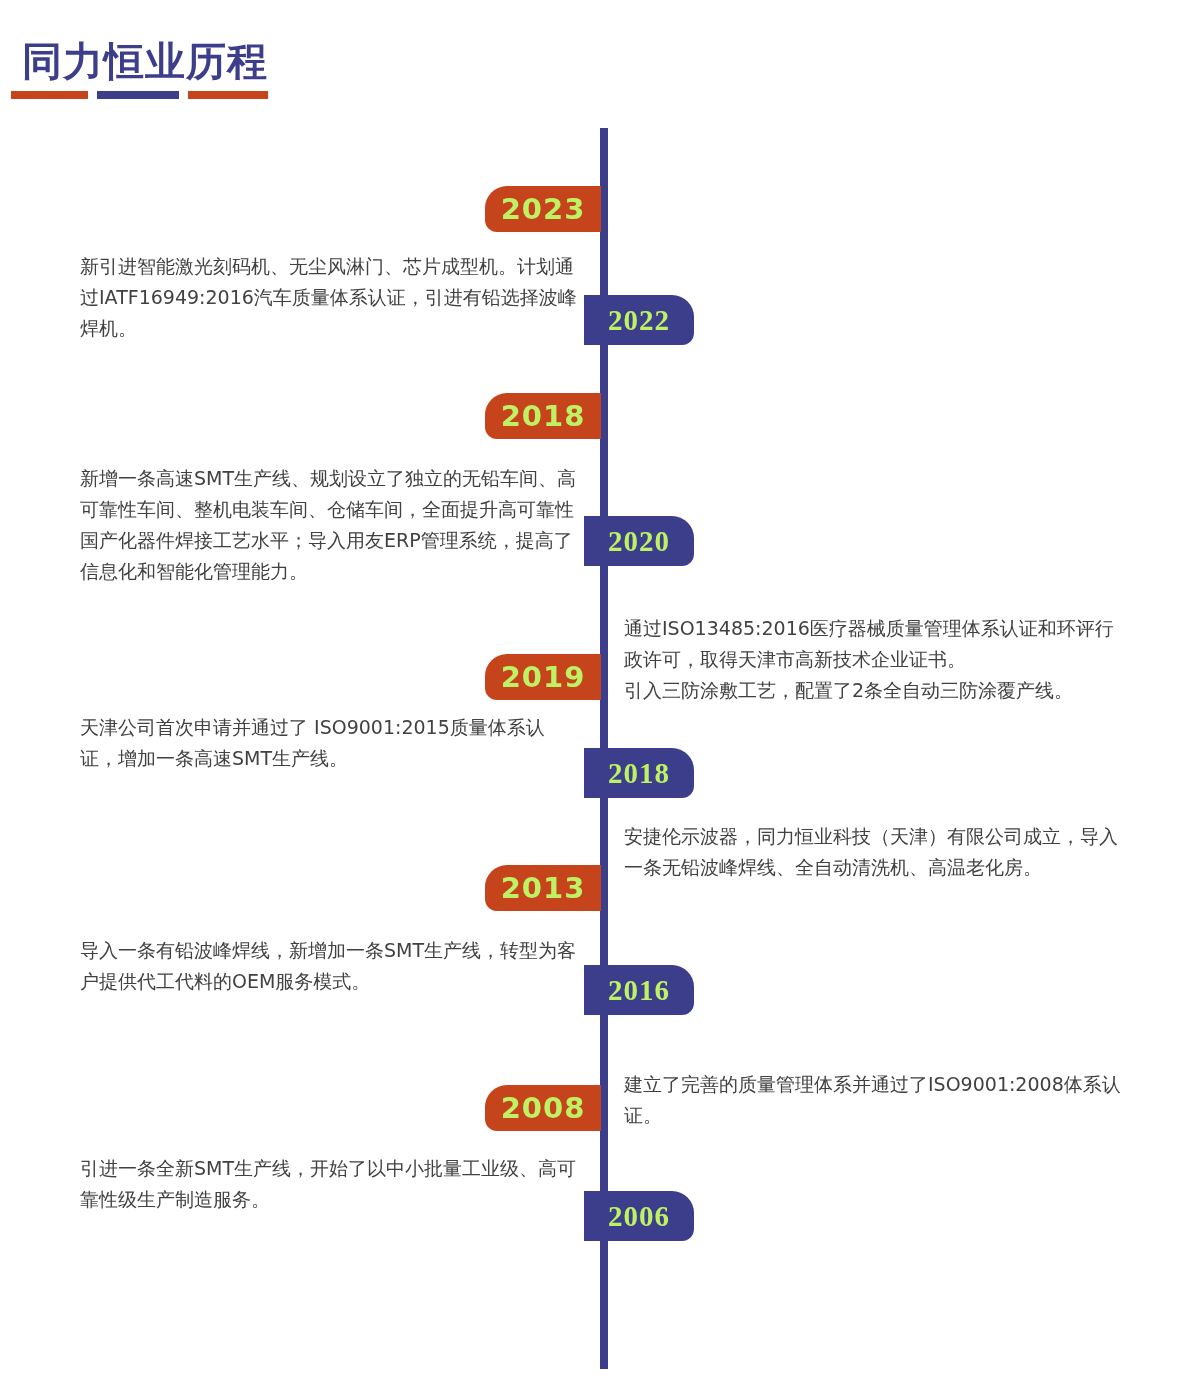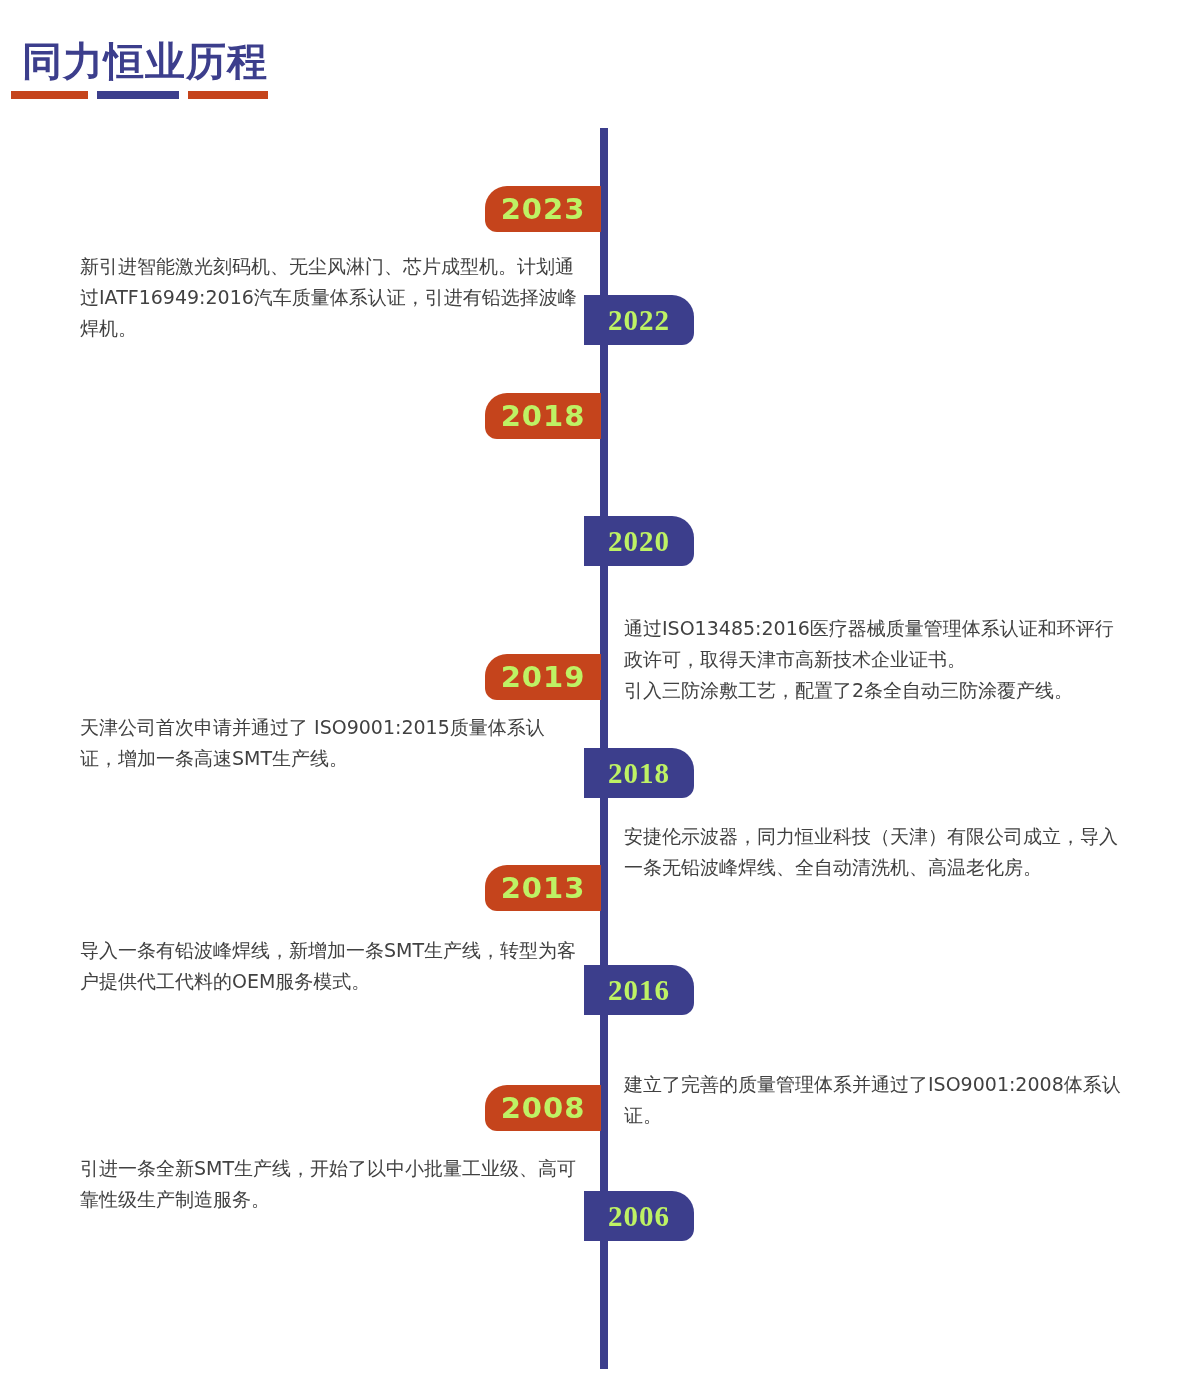--- a/index.html
+++ b/index.html
@@ -91,20 +91,21 @@
   <div class="title-bar bar-orange bar-3"></div>
 
   <div class="timeline-axis"></div>
 
   <div class="badge left" style="top:178px">2023</div>
   <div class="milestone left" style="top:239px">新引进智能激光刻码机、无尘风淋门、芯片成型机。计划通过IATF16949:2016汽车质量体系认证，引进有铅选择波峰焊机。</div>
 
   <div class="badge right" style="top:287px">2022</div>
 
   <div class="badge left" style="top:385px">2018</div>
+  <div class="milestone left" style="top:451px">新增一条高速SMT生产线、规划设立了独立的无铅车间、高可靠性车间、整机电装车间、仓储车间，全面提升高可靠性国产化器件焊接工艺水平；导入用友ERP管理系统，提高了信息化和智能化管理能力。</div>
 
   <div class="badge right" style="top:508px">2020</div>
   <div class="milestone right" style="top:601px">通过ISO13485:2016医疗器械质量管理体系认证和环评行政许可，取得天津市高新技术企业证书。
 引入三防涂敷工艺，配置了2条全自动三防涂覆产线。</div>
 
   <div class="badge left" style="top:646px">2019</div>
   <div class="milestone left" style="top:700px">天津公司首次申请并通过了 ISO9001:2015质量体系认证，增加一条高速SMT生产线。</div>
 
   <div class="badge right" style="top:740px">2018</div>
   <div class="milestone right" style="top:809px">安捷伦示波器，同力恒业科技（天津）有限公司成立，导入一条无铅波峰焊线、全自动清洗机、高温老化房。</div>

